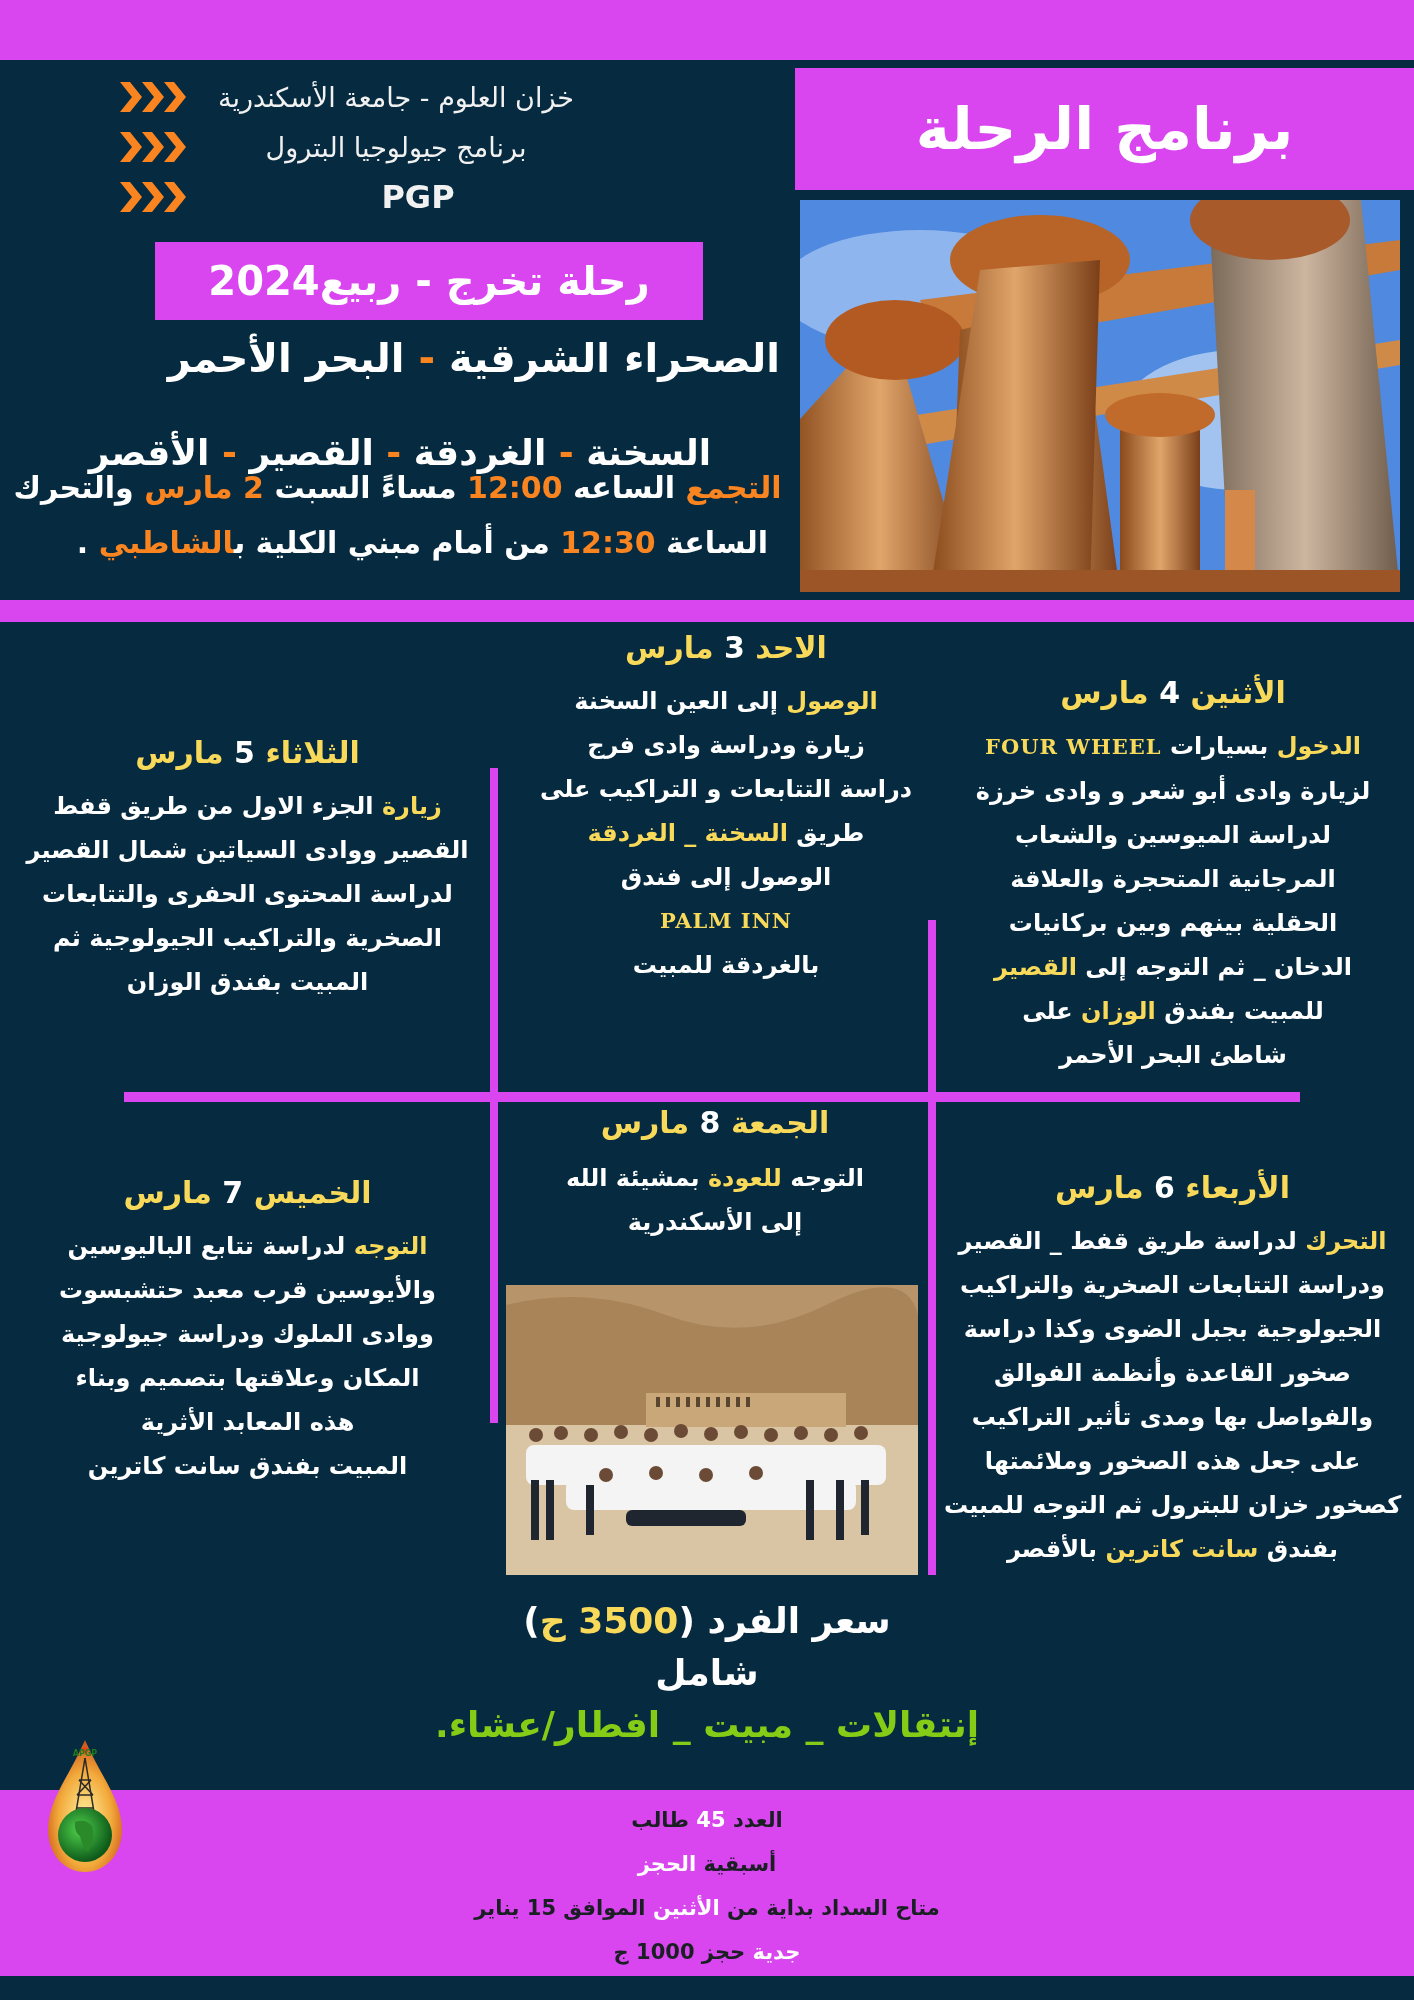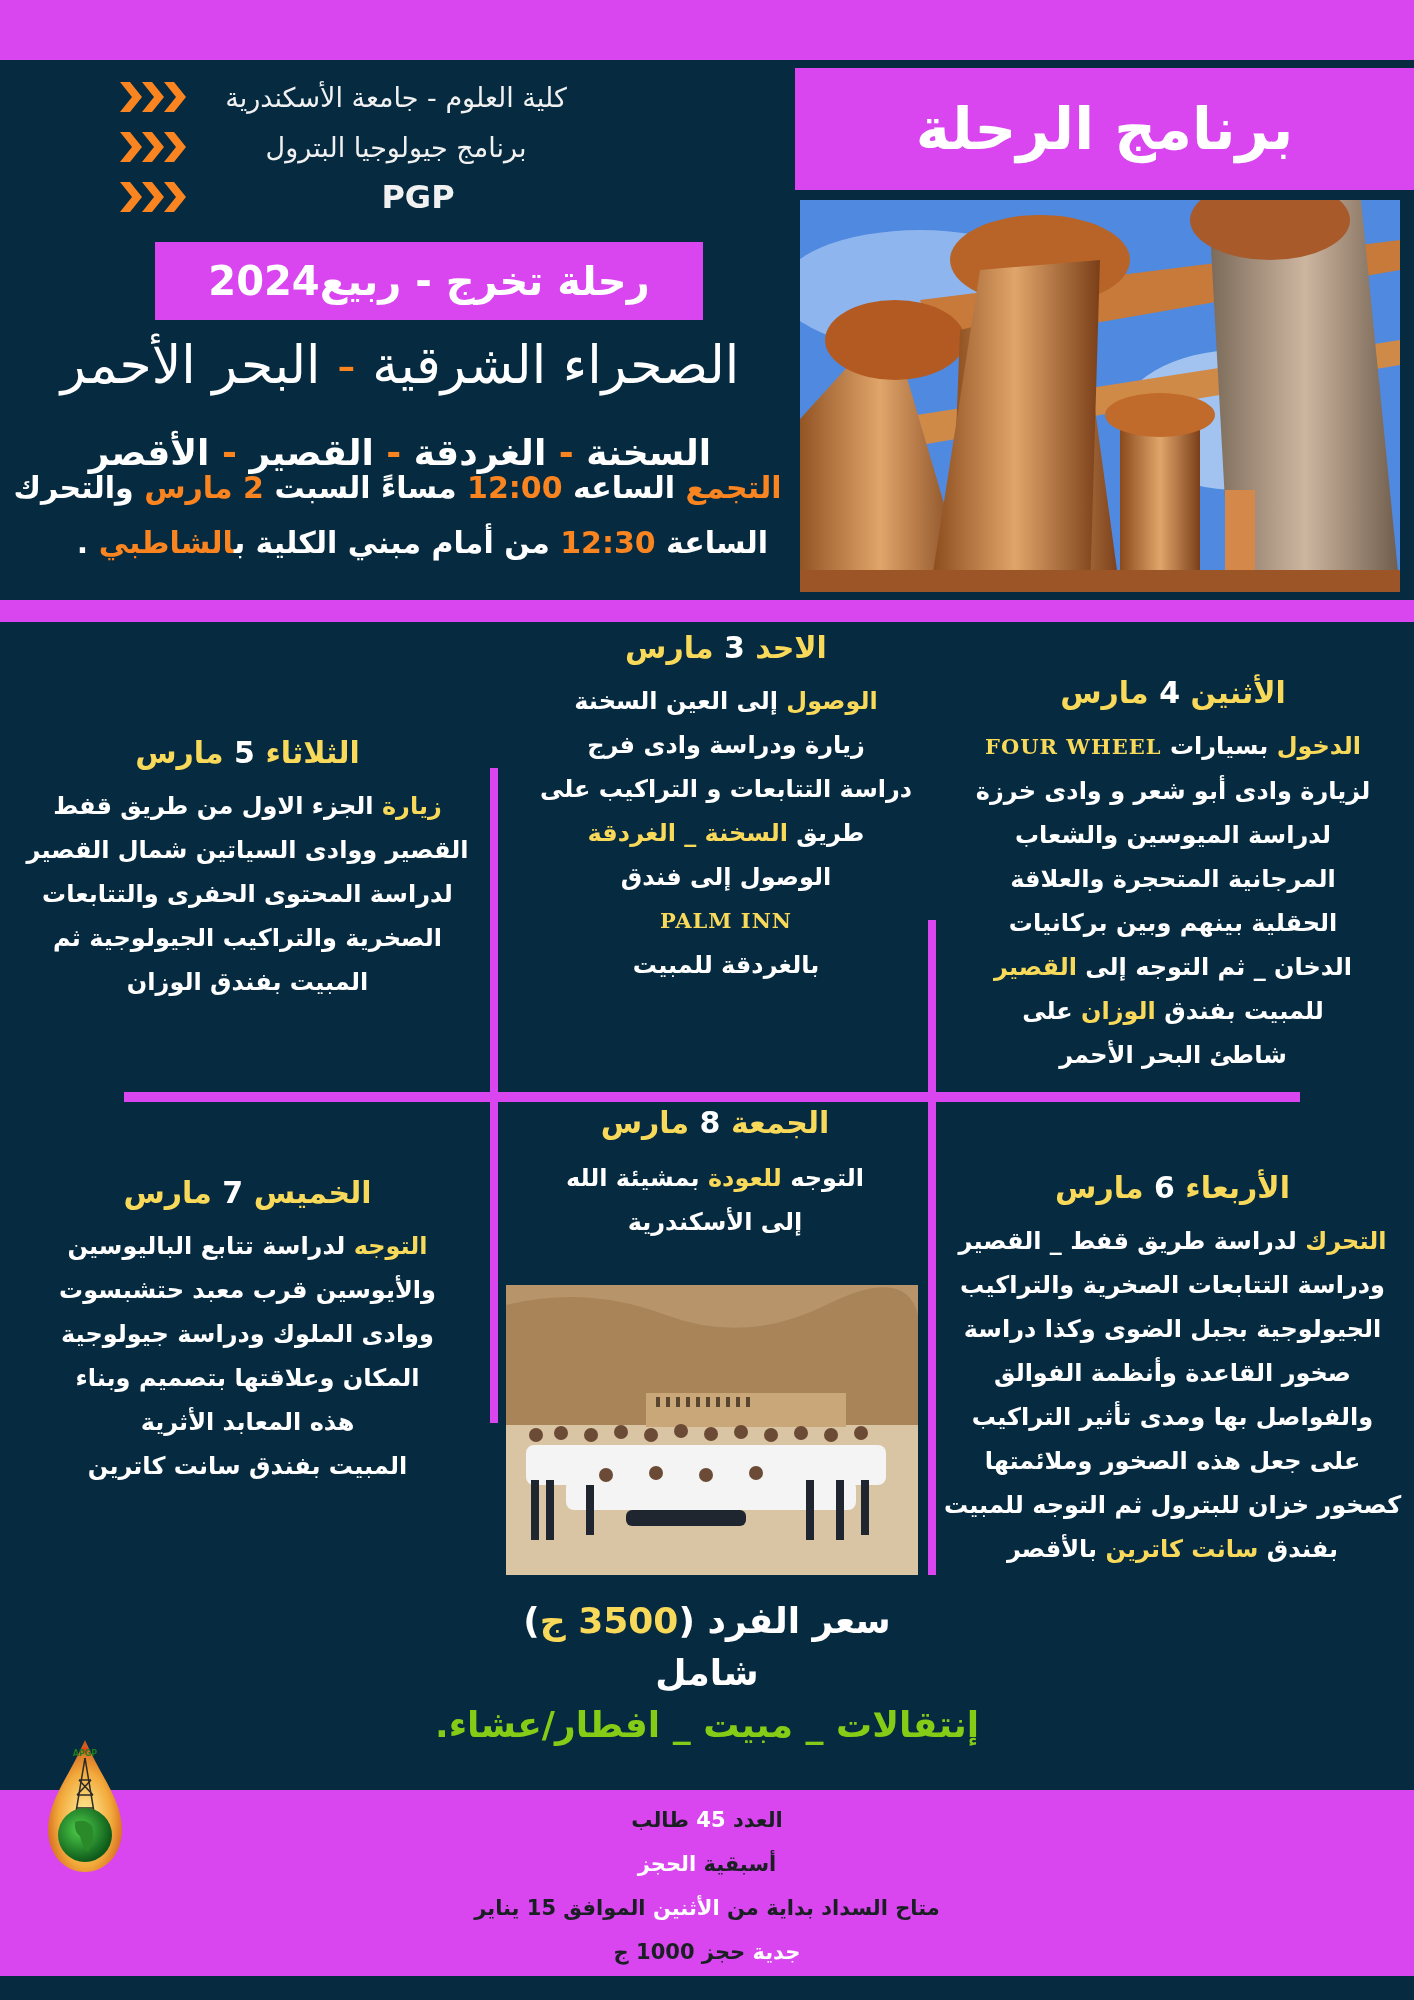--- a/index.html
+++ b/index.html
@@ -25,21 +25,21 @@
   .chev svg { display: block; }
   .hdr-text { flex: 1; text-align: center; font-size: 27px; color: #f1f1f1; }
   .hdr-text.bold { font-weight: bold; font-size: 32px; }
 
   #grad-box { left: 155px; top: 242px; width: 548px; height: 78px; display:flex; align-items:center; justify-content:center; font-size: 40px; font-weight: bold; color: #fff; }
 
   #title-box { left: 795px; top: 68px; width: 619px; height: 122px; display:flex; align-items:center; justify-content:center; font-size: 58px; font-weight: bold; color: #fff; }
 
   #temple-photo { left: 800px; top: 200px; width: 600px; height: 392px; overflow: hidden; background: linear-gradient(180deg,#3f79d6 0%, #7aa8ec 40%, #c8dcf5 60%, #d07b32 100%); }
 
-  #region-title { left: 20px; top: 335px; width: 760px; font-size: 52px; font-weight: normal; text-align: center; }
+  #region-title { left: 20px; top: 335px; width: 760px; font-size: 40px; font-weight: bold; }
   #cities { left: 40px; top: 432px; width: 720px; font-size: 36px; font-weight: bold; text-align: center; }
   #meet-1 { left: 10px; top: 470px; width: 775px; font-size: 30px; font-weight: bold; text-align: center; }
   #meet-2 { left: 60px; top: 525px; width: 725px; font-size: 30px; font-weight: bold; text-align: center; }
 
   #mid-band { left: 0; top: 600px; width: 1414px; height: 22px; }
 
   
   #hline { left: 124px; top: 1092px; width: 1176px; height: 10px; }
   #vline-left { left: 490px; top: 768px; width: 8px; height: 655px; }
   #vline-right { left: 928px; top: 920px; width: 8px; height: 655px; }
@@ -71,21 +71,21 @@
 <div class="abs hdr-row" style="top:72px;">
   <span class="chev">
     <svg width="72" height="34" viewBox="0 0 72 34">
         <g fill="#fa8420">
           <polygon points="0,2 10,2 22,17 10,32 0,32 12,17"></polygon>
           <polygon points="22,2 32,2 44,17 32,32 22,32 34,17"></polygon>
           <polygon points="44,2 54,2 66,17 54,32 44,32 56,17"></polygon>
         </g>
       </svg>
   </span>
-  <span class="hdr-text rtl">كلية العلوم - جامعة الأسكندرية</span>
+  <span class="hdr-text rtl">خزان العلوم - جامعة الأسكندرية</span>
 </div>
 <div class="abs hdr-row" style="top:122px;">
   <span class="chev">
     <svg width="72" height="34" viewBox="0 0 72 34">
         <g fill="#fa8420">
           <polygon points="0,2 10,2 22,17 10,32 0,32 12,17"></polygon>
           <polygon points="22,2 32,2 44,17 32,32 22,32 34,17"></polygon>
           <polygon points="44,2 54,2 66,17 54,32 44,32 56,17"></polygon>
         </g>
       </svg>

